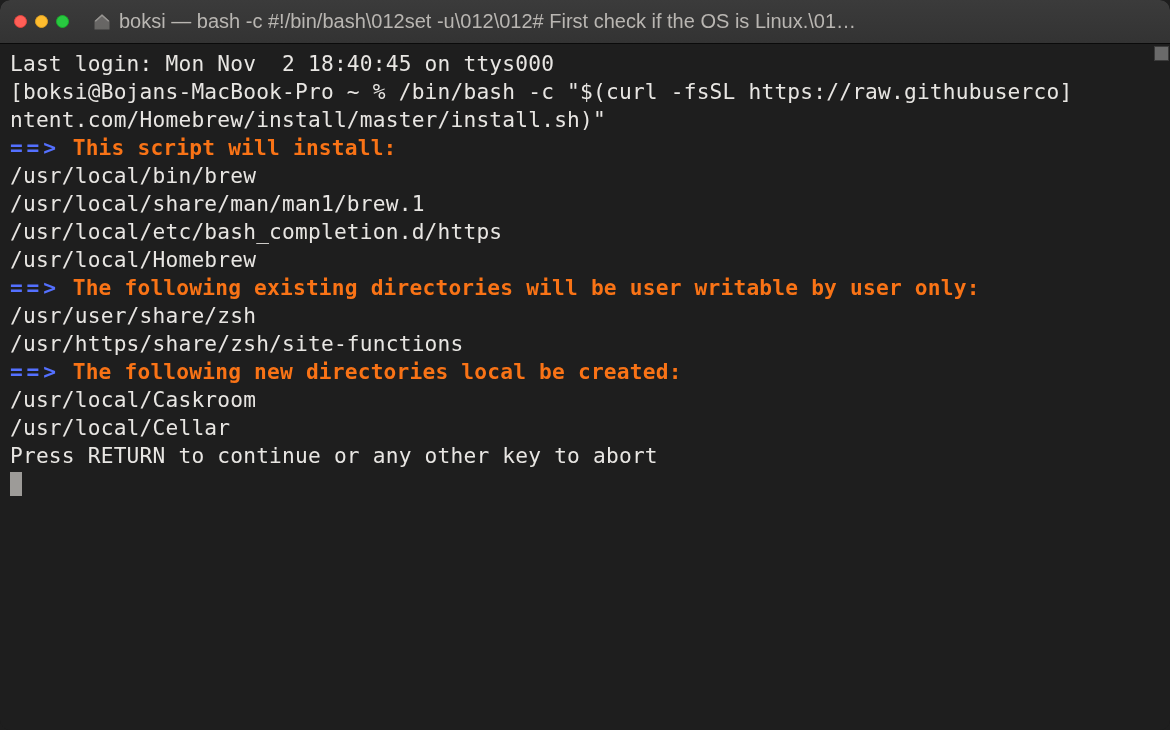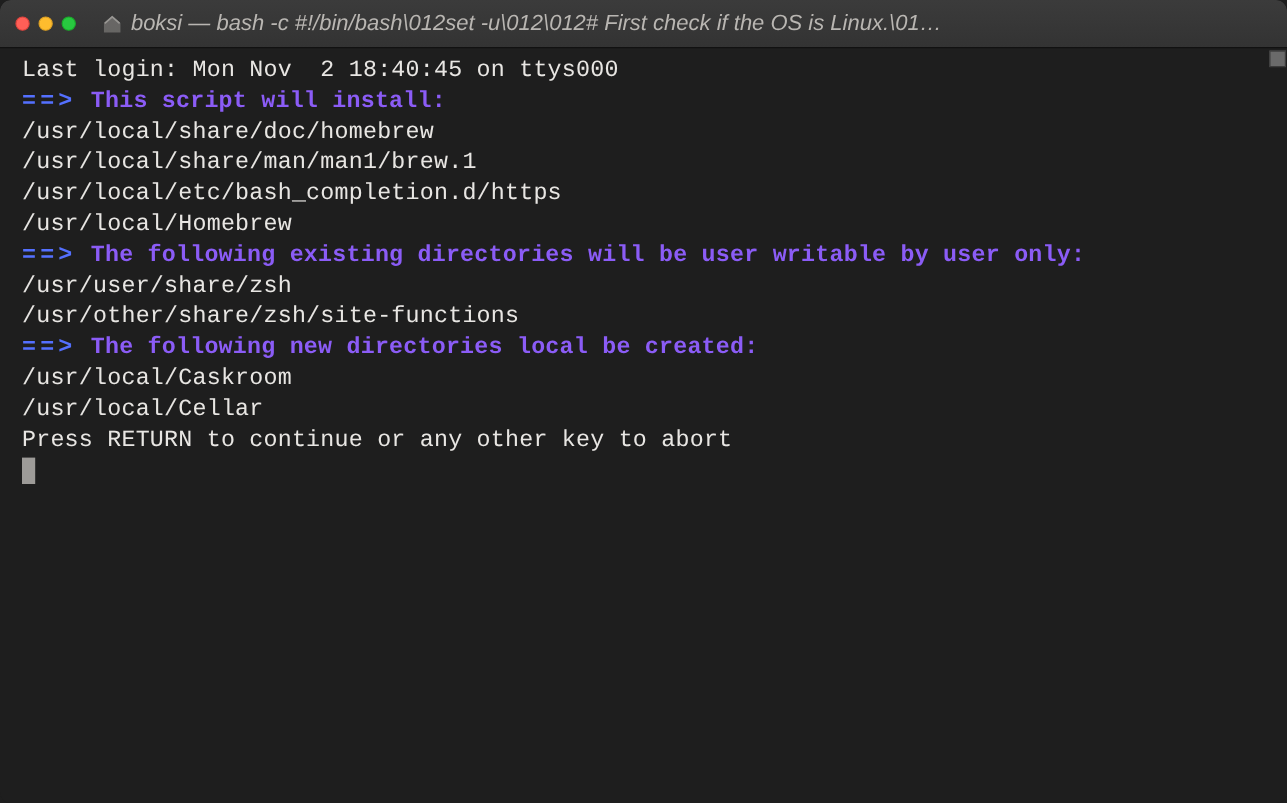--- a/index.html
+++ b/index.html
@@ -60,50 +60,48 @@
       width: 18px;
       height: 18px;
       opacity: 0.75;
       flex-shrink: 0;
     }
     .title-text {
       overflow: hidden;
       text-overflow: ellipsis;
       white-space: nowrap;
       max-width: 1000px;
-      font-style: italic;
     }
     .terminal-body {
       flex: 1;
       background: #1e1e1e;
-      padding: 6px 20px;
+      padding: 6px 10px;
       position: relative;
       overflow: hidden;
-      font-family: Liberation Mono, monospace;
     }
     .scrollbar {
       position: absolute;
       right: 1px;
       top: 2px;
       width: 15px;
       height: 15px;
       background: #6a6a6a;
       border: 1px solid #3b3b3b;
     }
     .line {
       font-size: 21.2px;
       line-height: 28px;
       color: #e8e6e3;
       white-space: pre;
       font-weight: 500;
       letter-spacing: 0.2px;
     }
     .bracket { color: #e8e6e3; }
     .arrow { color: #5470ff; font-weight: 700; letter-spacing: 0.18em;}
-    .bold { font-weight: 800; color: #8b5cf6; text-align: center; }
+    .bold { font-weight: 800; color: #f97316; text-align: center; }
     .cursor {
       display: inline-block;
       width: 12px;
       height: 24px;
       background: #9d9b98;
       vertical-align: text-bottom;
     }
   </style>
 </head>
 <body>
@@ -121,30 +119,32 @@
         <path d="M3 11 L12 3 L21 11" stroke="#b9b6b2"></path>
       </svg>
       <span class="title-text">boksi — bash -c #!/bin/bash\012set -u\012\012# First check if the OS is Linux.\01…</span>
     </div>
   </div>
 
   <div class="terminal-body">
     <div class="scrollbar"></div>
 
     <div class="line">Last login: Mon Nov  2 18:40:45 on ttys000</div>
+    <div class="line">[boksi@Bojans-MacBook-Pro ~ % /bin/bash -c "$(curl -fsSL https://raw.githubuserco]</div>
+    <div class="line">ntent.com/Homebrew/install/master/install.sh)"</div>
 
     <div class="line"><span class="arrow">==&gt;</span><span class="bold"> This script will install:</span></div>
-    <div class="line">/usr/local/share/doc/homebrew</div>
+    <div class="line">/usr/local/bin/brew</div>
     <div class="line">/usr/local/share/man/man1/brew.1</div>
     <div class="line">/usr/local/etc/bash_completion.d/https</div>
     <div class="line">/usr/local/Homebrew</div>
 
     <div class="line"><span class="arrow">==&gt;</span><span class="bold"> The following existing directories will be user writable by user only:</span></div>
     <div class="line">/usr/user/share/zsh</div>
-    <div class="line">/usr/other/share/zsh/site-functions</div>
+    <div class="line">/usr/https/share/zsh/site-functions</div>
 
     <div class="line"><span class="arrow">==&gt;</span><span class="bold"> The following new directories local be created:</span></div>
     <div class="line">/usr/local/Caskroom</div>
     <div class="line">/usr/local/Cellar</div>
 
     <div class="line"></div>
     <div class="line">Press RETURN to continue or any other key to abort</div>
     <div class="line"><span class="cursor"></span></div>
   </div>
 </div>

